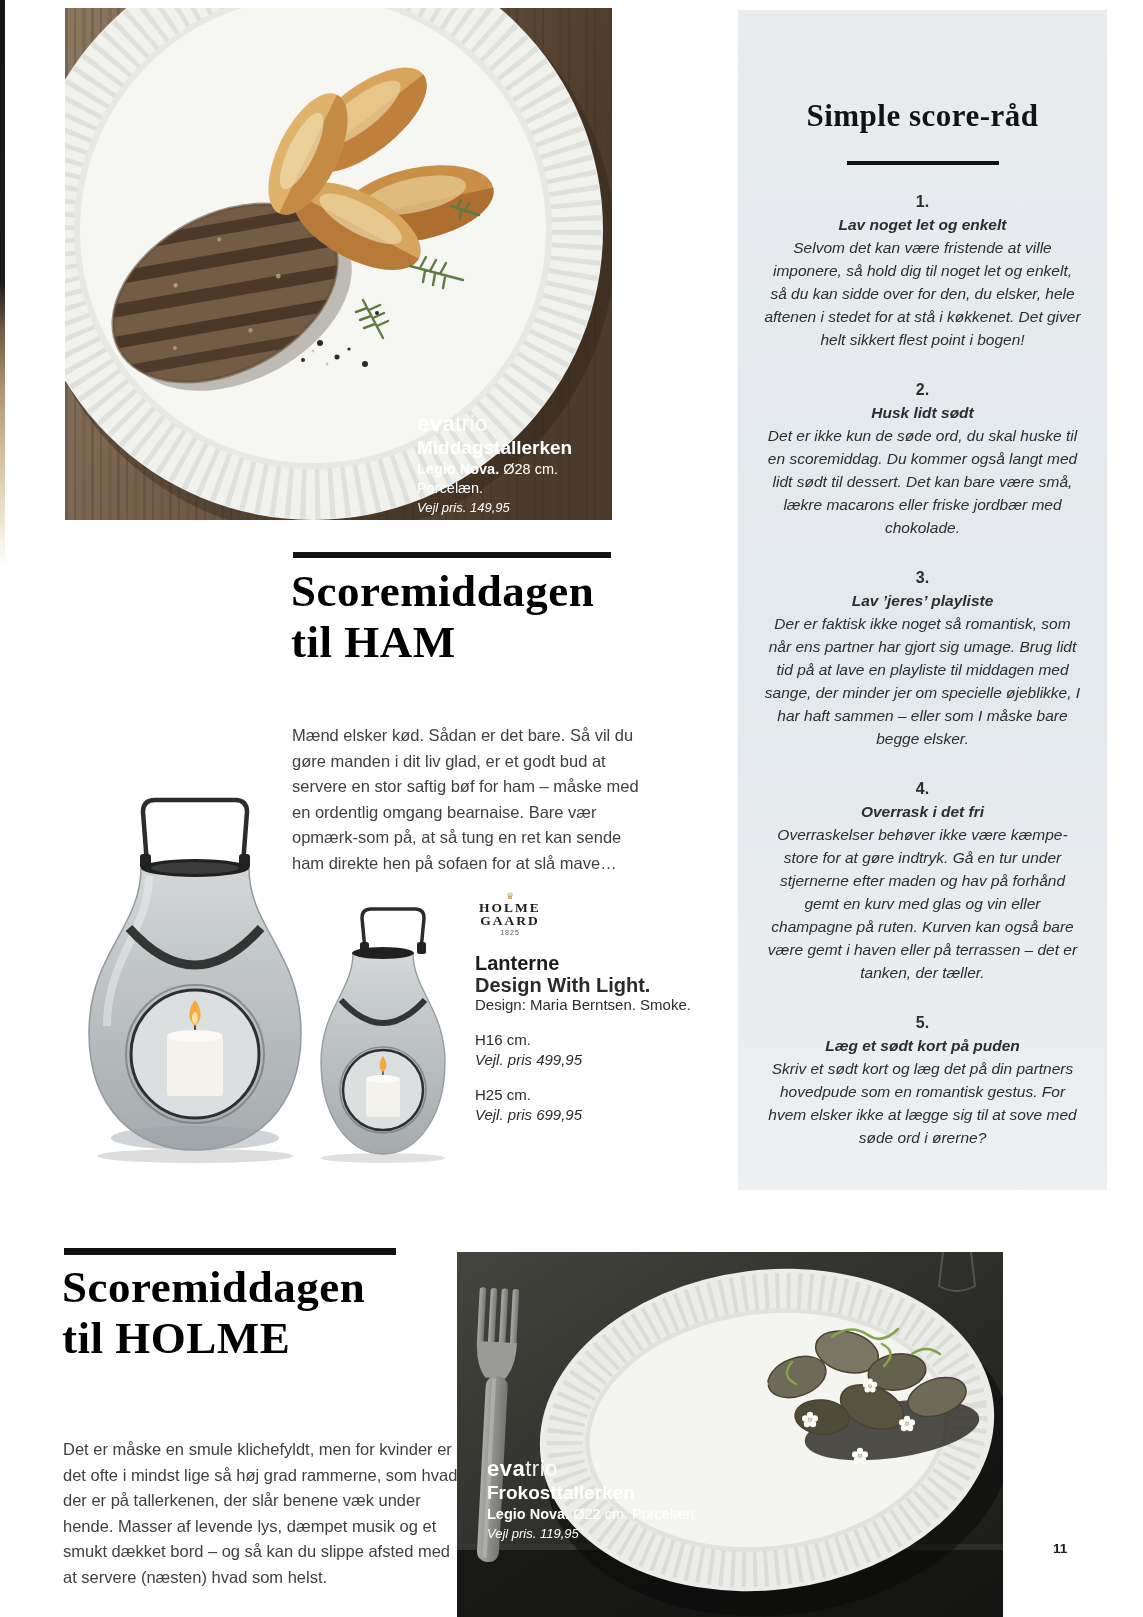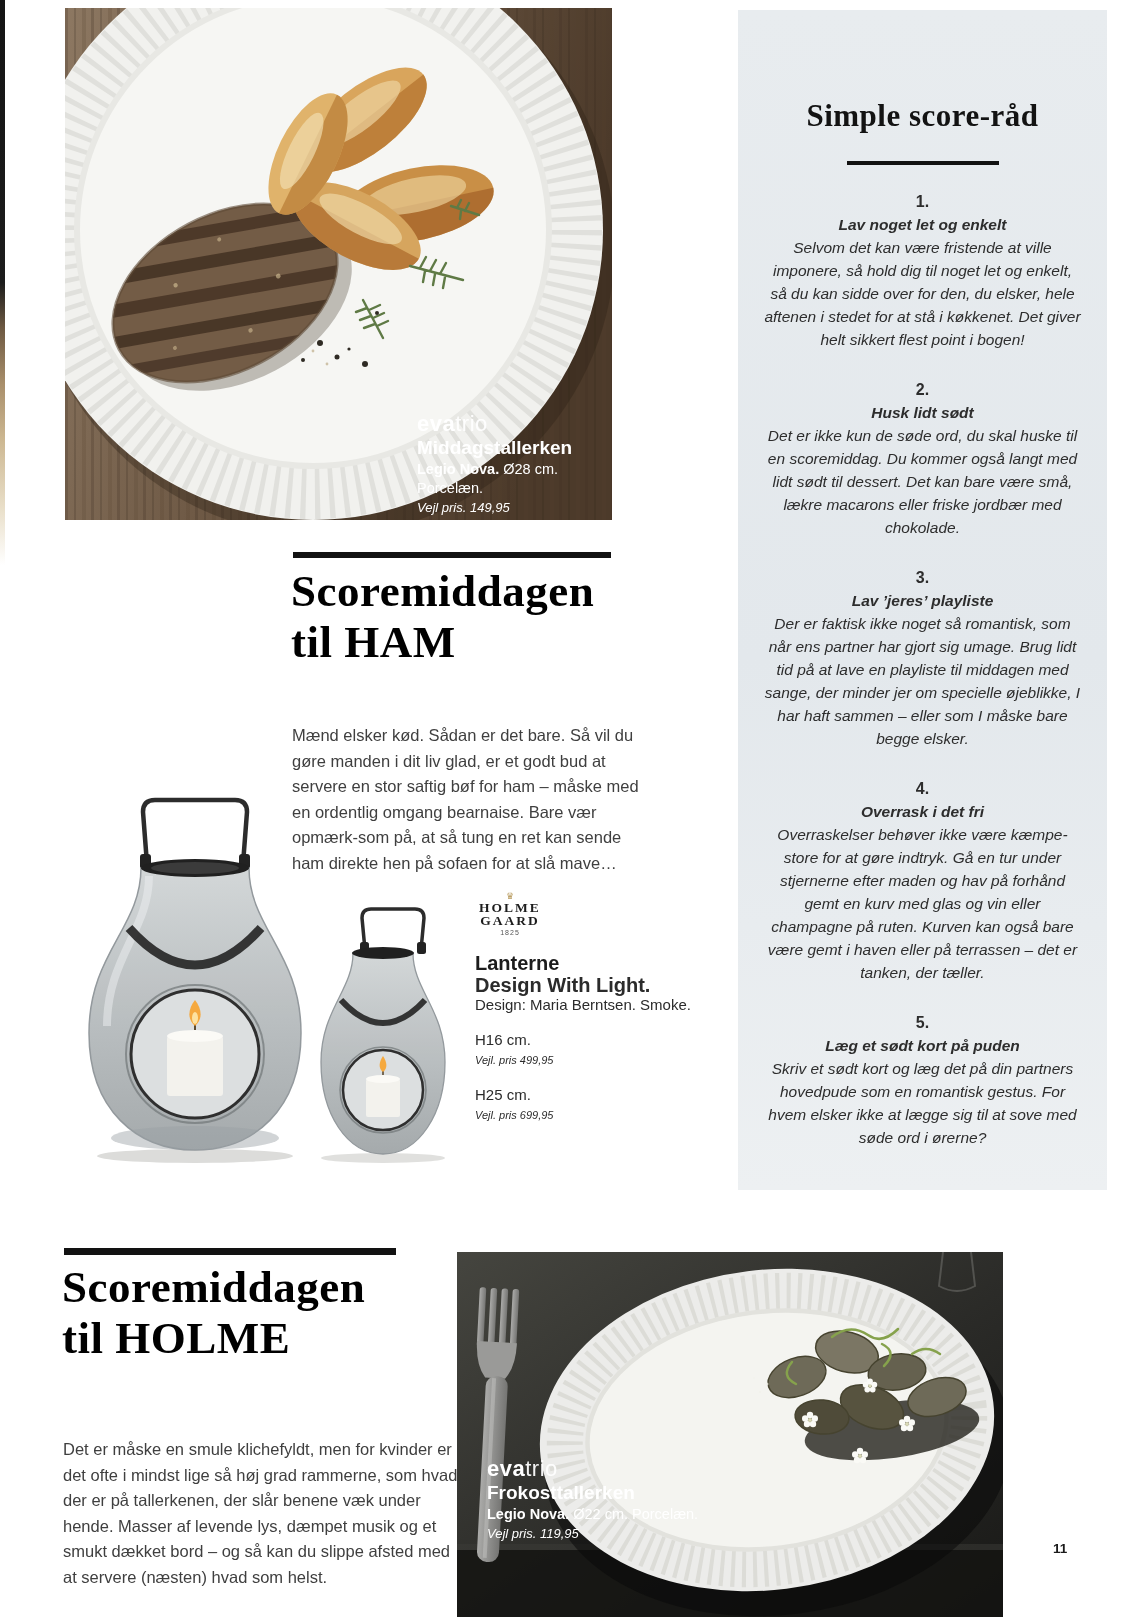--- a/index.html
+++ b/index.html
@@ -40,21 +40,21 @@
   .lantern-info{left:475px;top:892px;width:230px;color:#2b2b2b;}
   .hg-logo{width:70px;text-align:center;}
   .hg-crown{display:block;color:#b6985a;font-size:9px;line-height:9px;}
   .hg-name{font-family:"Liberation Serif",serif;font-size:13.5px;line-height:13px;
     letter-spacing:2px;color:#1d1d1d;font-weight:700;}
   .hg-year{font-size:7px;letter-spacing:1px;color:#555;margin-top:2px;}
   .li-name{font-size:20px;font-weight:700;color:#1c1c1c;margin-top:15px;line-height:24px;}
   .li-line1{font-size:20px;font-weight:700;line-height:20px;}
   .li-line2{font-size:15px;line-height:20px;}
   .li-size{font-size:15px;line-height:20px;margin-top:15px;}
-  .li-price{font-size:11px;font-style:italic;line-height:20px;}
+  .li-price{font-size:15px;font-style:italic;line-height:20px;}
 
   
   .panel{left:738px;top:10px;width:369px;height:1180px;
     background:linear-gradient(180deg,#e8ecef 0%,#e3e8ec 55%,#edf0f2 100%);}
   .panel-title{margin:88px 0 0;text-align:center;font-family:"Liberation Serif",serif;
     font-weight:700;font-size:31px;color:#131313;letter-spacing:.5px;}
   .panel-rule{width:152px;height:4px;background:#121212;margin:27px auto 0;}
   .tips{margin-top:25px;display:flex;flex-direction:column;gap:27px;padding:0 26px;}
   .tip{text-align:center;font-style:italic;font-size:15.5px;line-height:23px;color:#2d2d2d;}
   .tip-number{font-style:normal;font-weight:700;font-size:16px;line-height:23px;}

